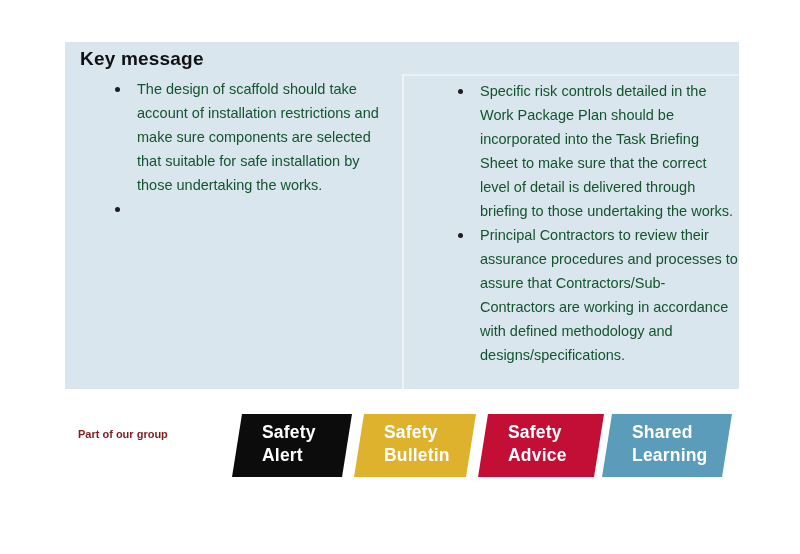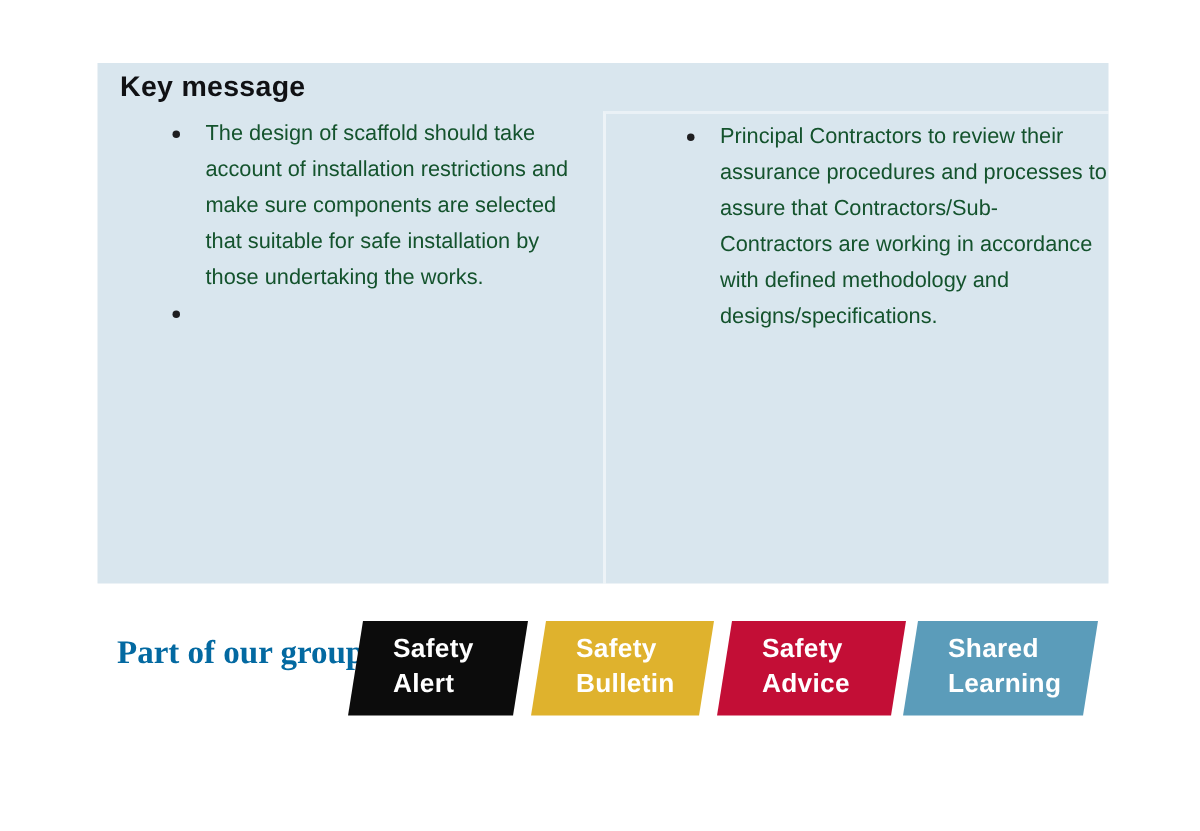--- a/index.html
+++ b/index.html
@@ -87,25 +87,24 @@
     position: absolute;
     left: 0;
     top: 413px;
     width: 800px;
     height: 66px;
   }
   .footer-label {
     position: absolute;
     left: 78px;
     top: 11px;
-    font-size: 22px;
+    font-size: 11px;
     font-weight: bold;
-    color: #0369a1;
+    color: #7f1d1d;
     line-height: 21px;
-    font-family: Liberation Serif, serif;
   }
   .banner {
     position: absolute;
     top: 1px;
     height: 63px;
     transform: skewX(-9deg);
     transform-origin: 0 0;
   }
   .banner-inner {
     transform: skewX(9deg);
@@ -138,20 +137,24 @@
           <span class="bullet-text">The design of scaffold should take account of installation restrictions and make sure components are selected that suitable for safe installation by those undertaking the works.</span>
         </div>
         <div class="bullet-row">
           <span class="dot"></span>
         </div>
       </div>
 
       <div class="col col-right">
         <div class="bullet-row">
           <span class="dot"></span>
+          <span class="bullet-text">Specific risk controls detailed in the Work Package Plan should be incorporated into the Task Briefing Sheet to make sure that the correct level of detail is delivered through briefing to those undertaking the works.</span>
+        </div>
+        <div class="bullet-row">
+          <span class="dot"></span>
           <span class="bullet-text">Principal Contractors to review their assurance procedures and processes to assure that Contractors/Sub-Contractors are working in accordance with defined methodology and designs/specifications.</span>
         </div>
       </div>
     </div>
   </div>
 
   <div class="footer">
     <div class="footer-label">
       <div>Part of our group</div>
     </div>

